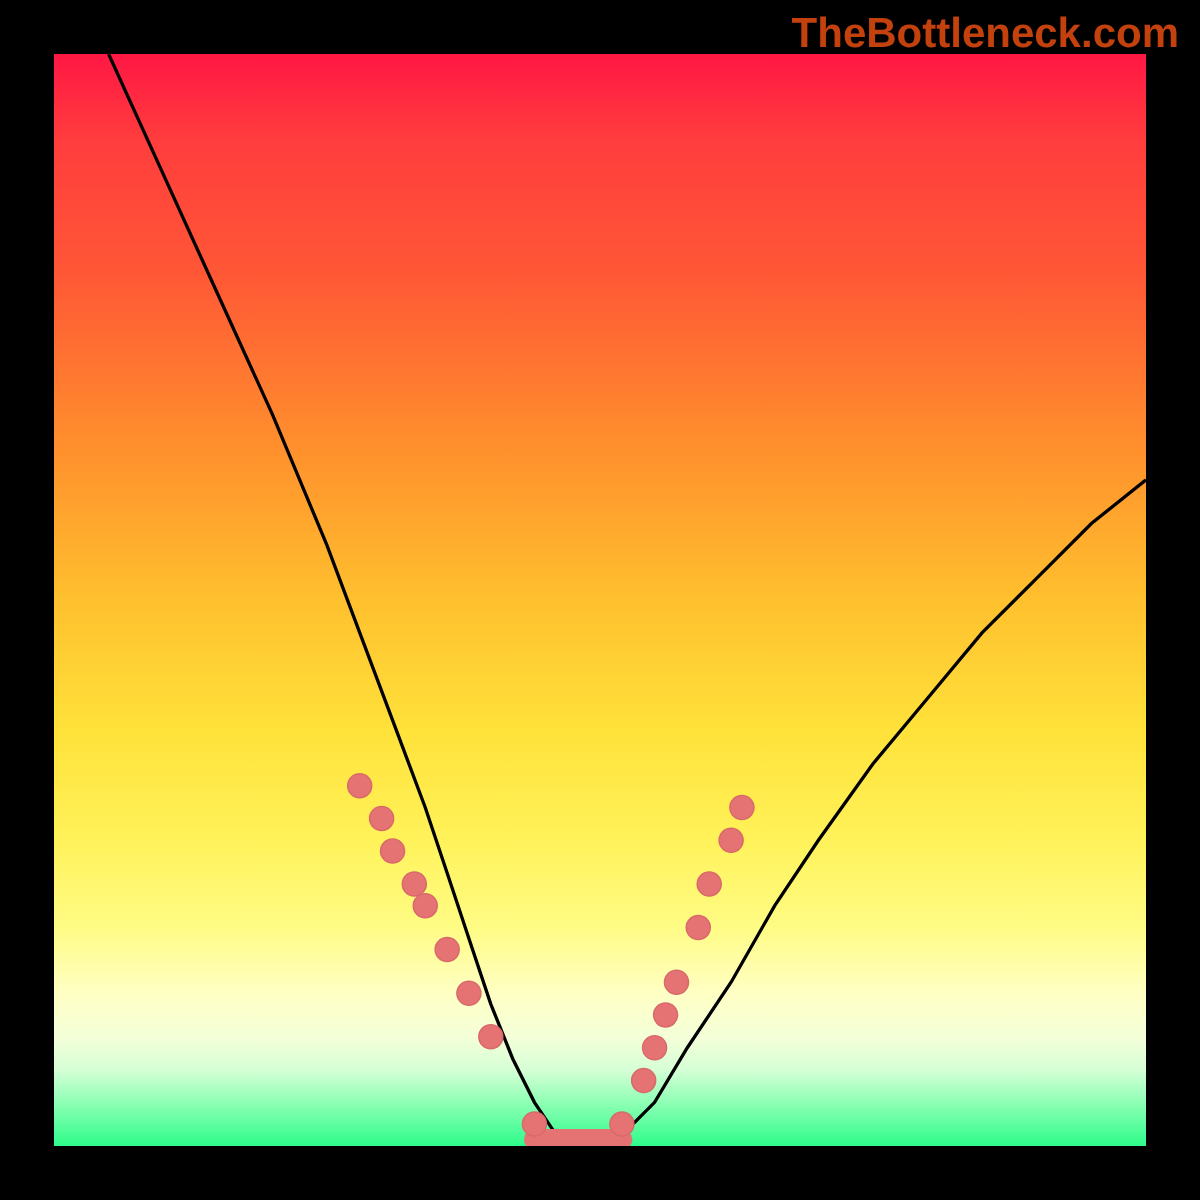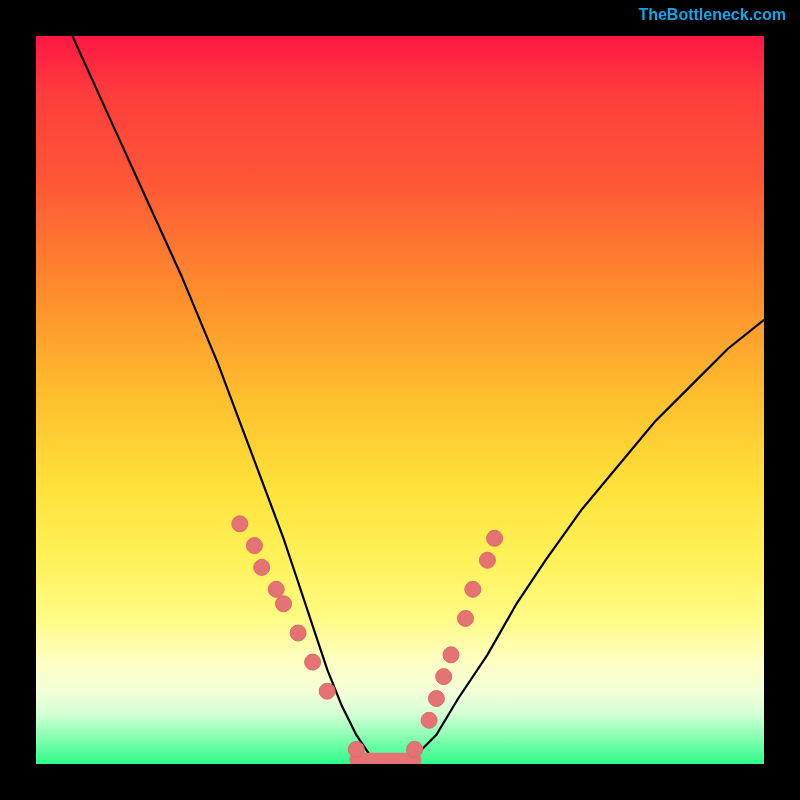--- a/index.html
+++ b/index.html
@@ -62,22 +62,22 @@
   .curve path.flat {
     fill: none;
     stroke: #e57373;
     stroke-width: 14;
     stroke-linecap: round;
   }
   .attr {
     position: absolute;
     top: 6px;
     right: 14px;
-    color: #0ea5e9;
-    font-size: 16px;
+    color: #c2410c;
+    font-size: 28px;
     font-weight: 600;
   }
 </style>
 </head>
 <body>
 
 <div class="frame">
   <div class="plot">
     <div class="gradient"></div>
     <svg class="curve" viewBox="0 0 728 728" preserveAspectRatio="none">

